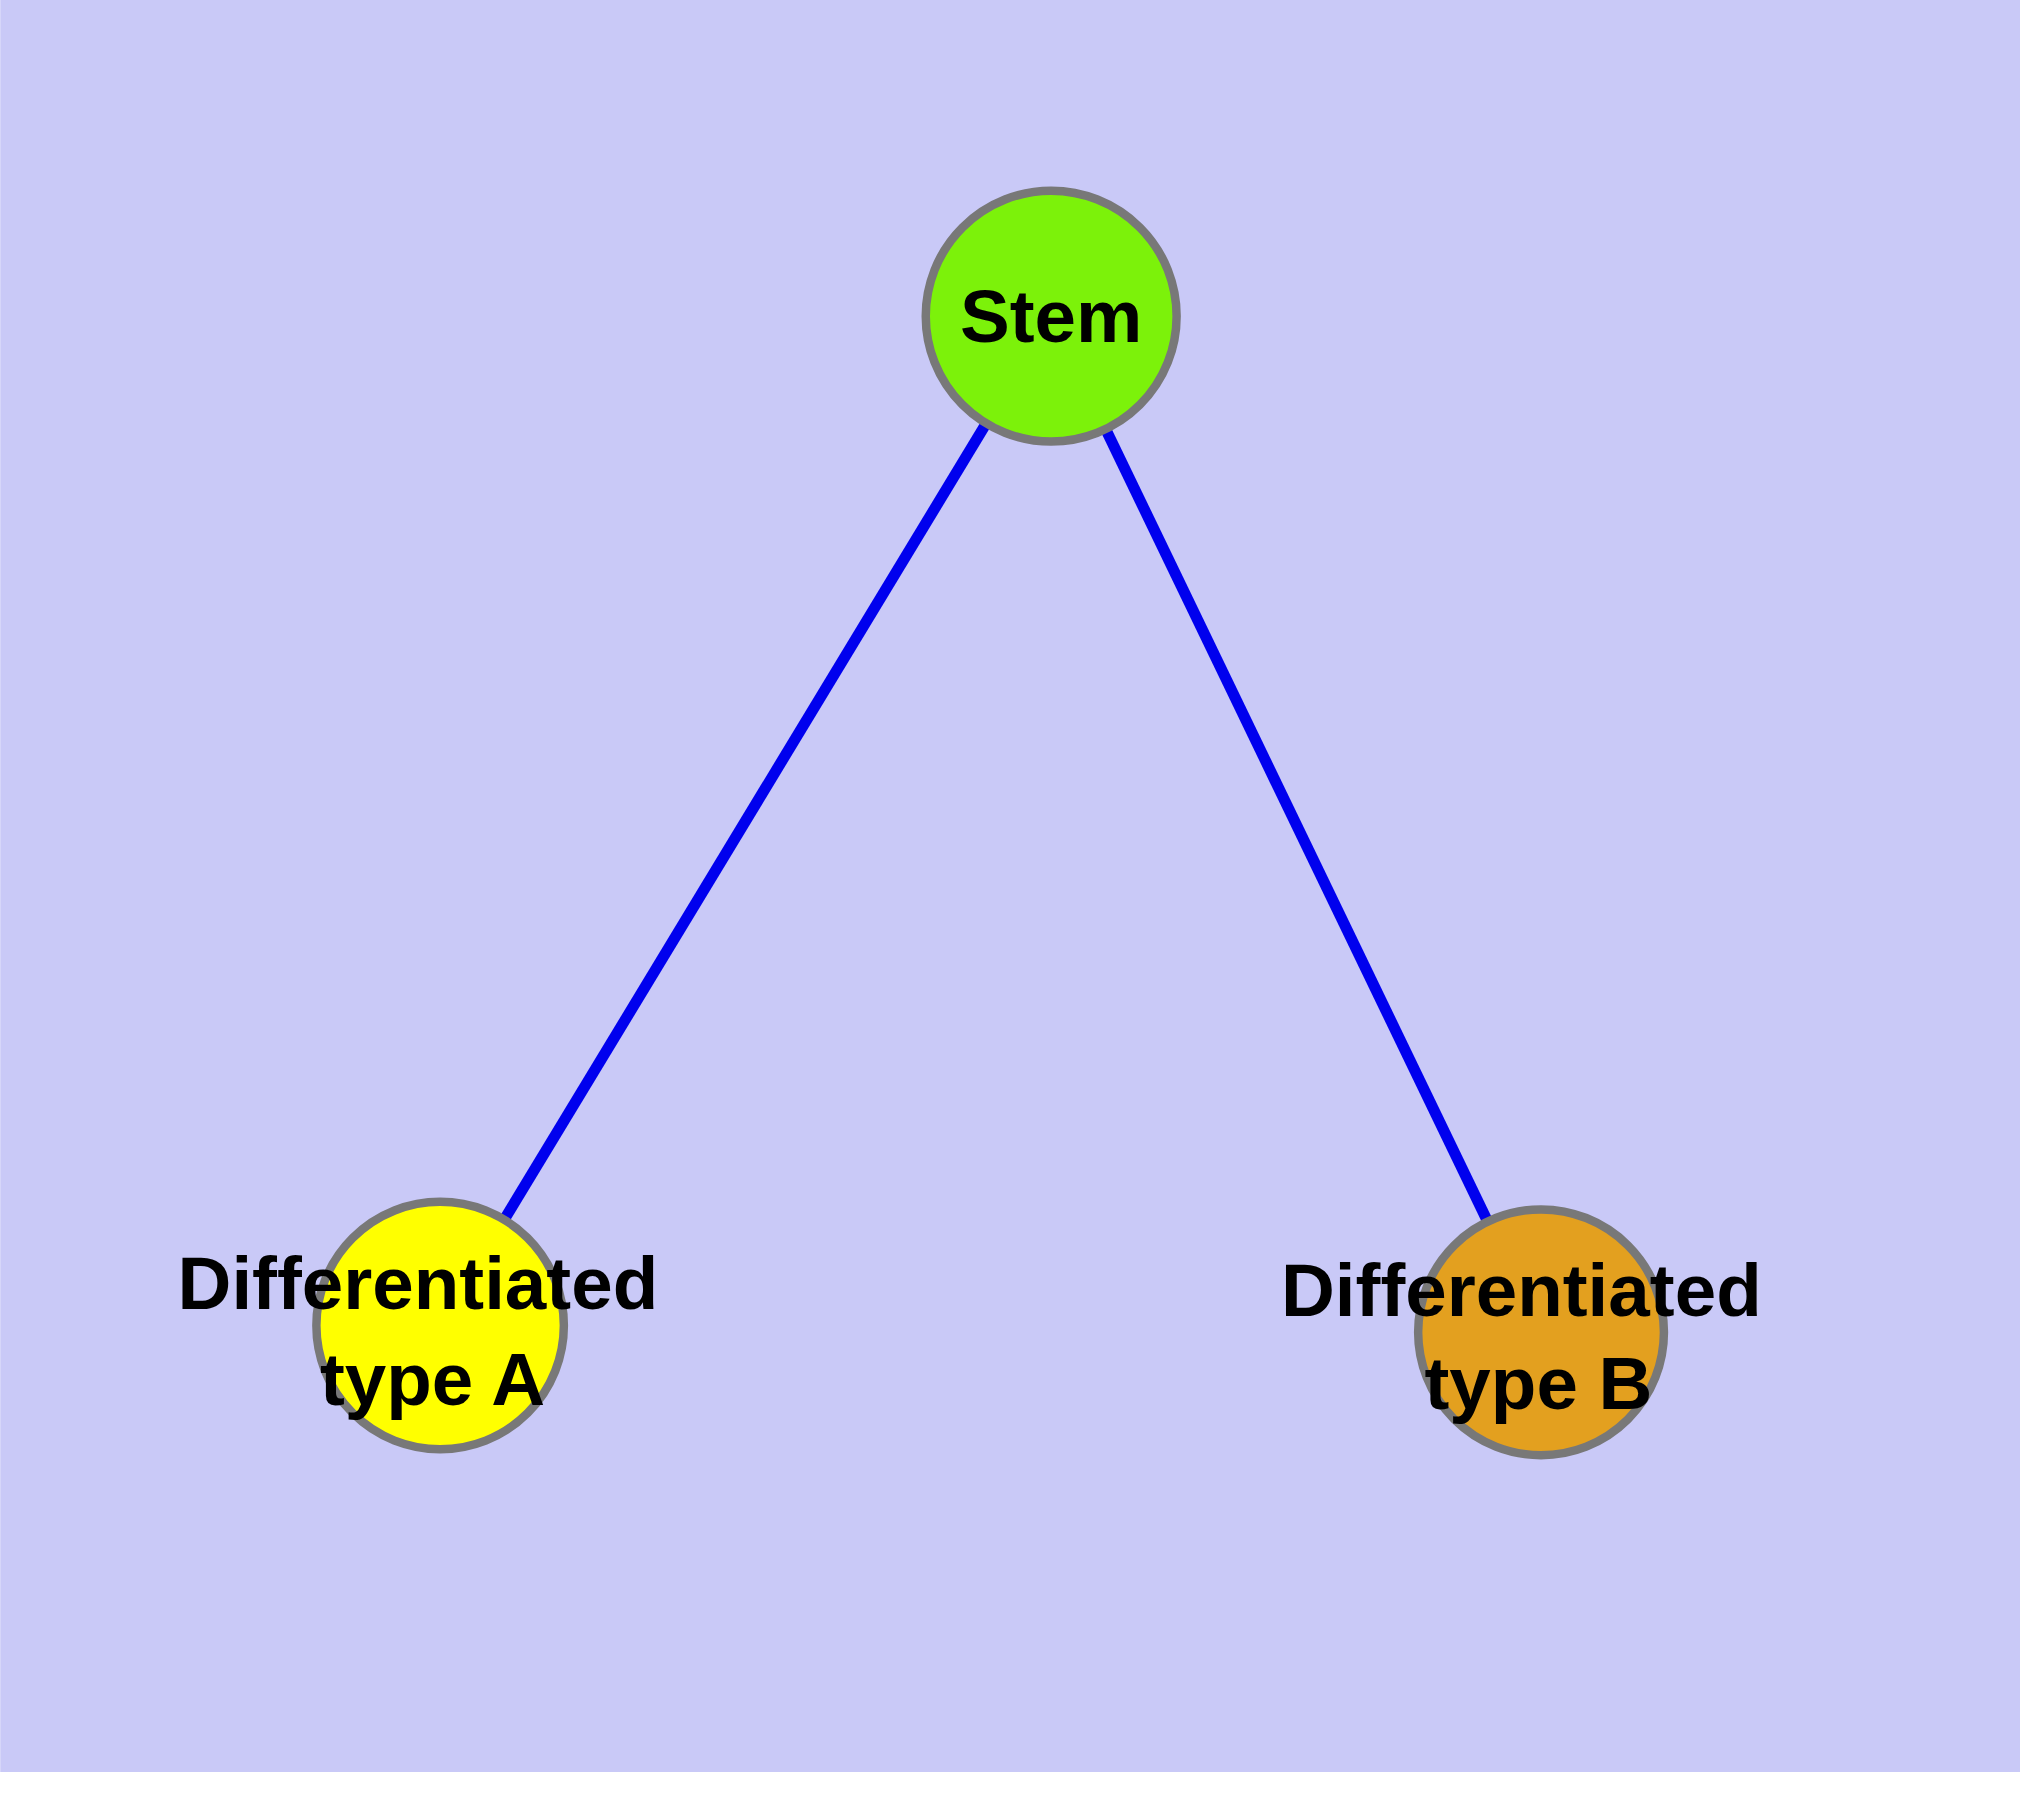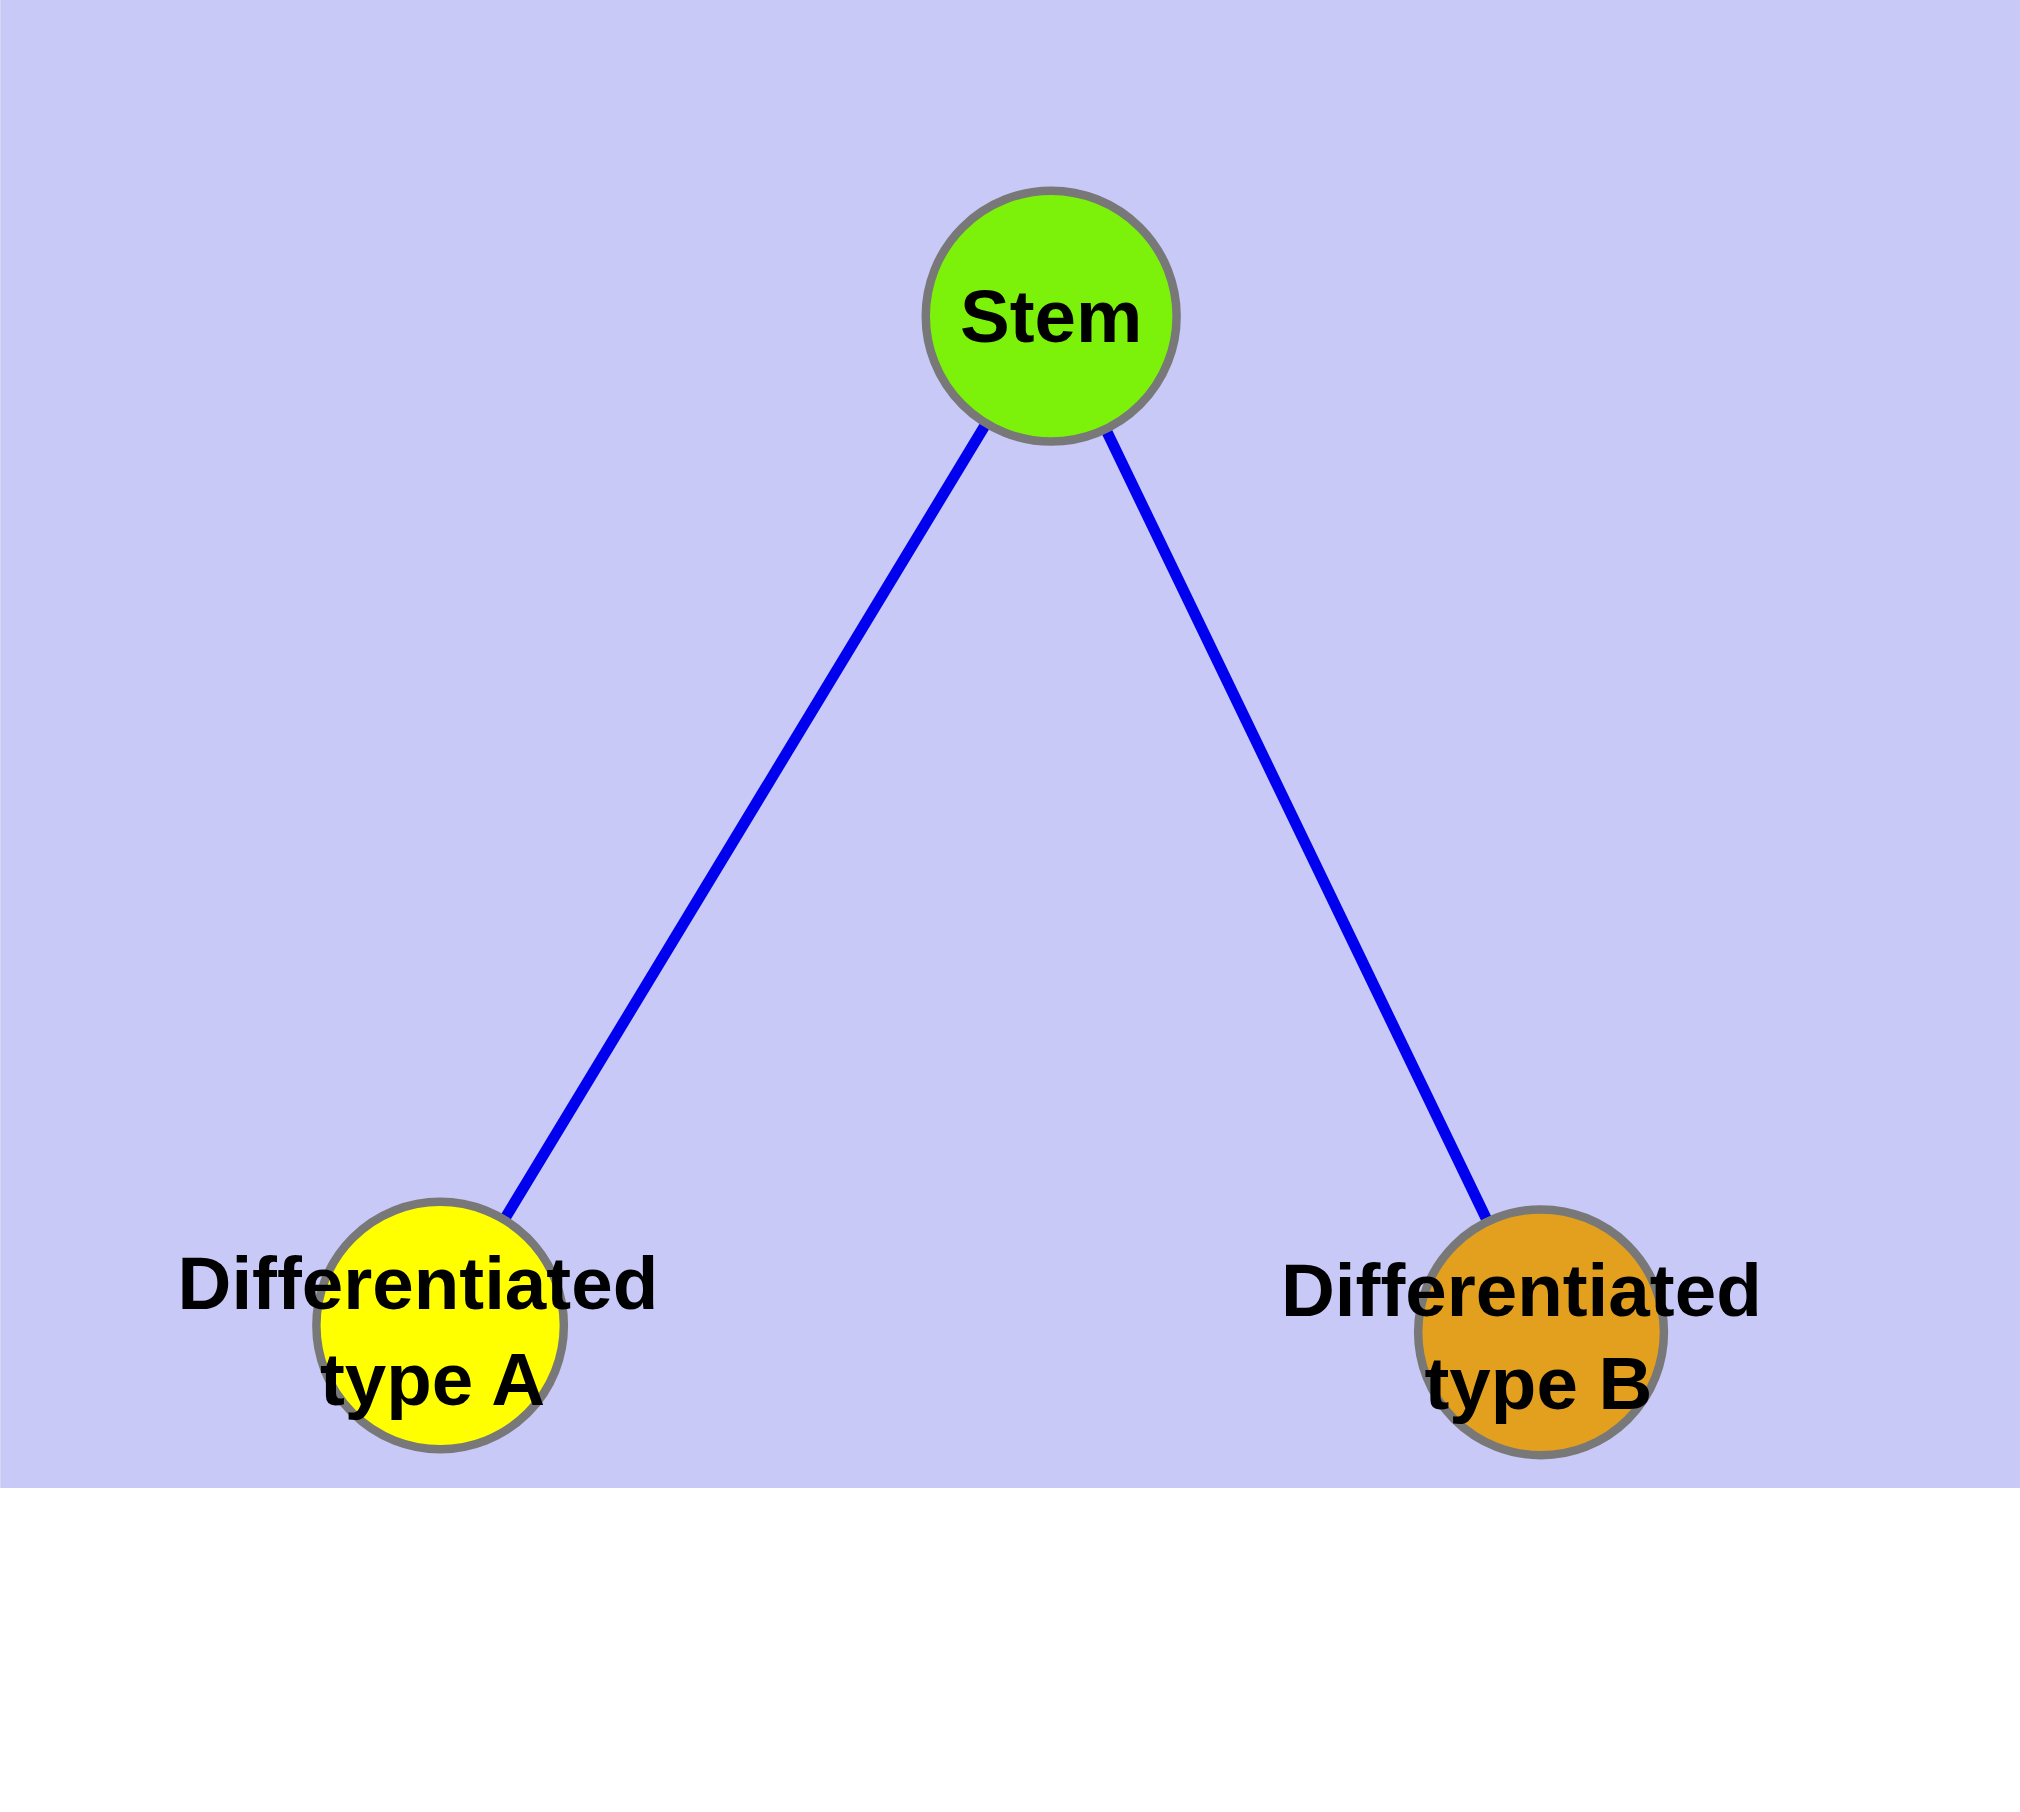--- a/index.html
+++ b/index.html
@@ -2,21 +2,21 @@
 <html style="font-size:13.6px"><head>
 <meta charset="utf-8">
 <style>
   html, body {
     margin: 0;
     padding: 0;
   }
   .canvas {
     position: relative;
     width: 2021px;
-    height: 1488px;
+    height: 1772px;
     overflow: hidden;
     font-family: "Liberation Sans", sans-serif;
   }
   svg { display: block; }
   .edge {
     stroke-width: 13px;
     stroke-linecap: butt;
     fill: none;
   }
   .node {

